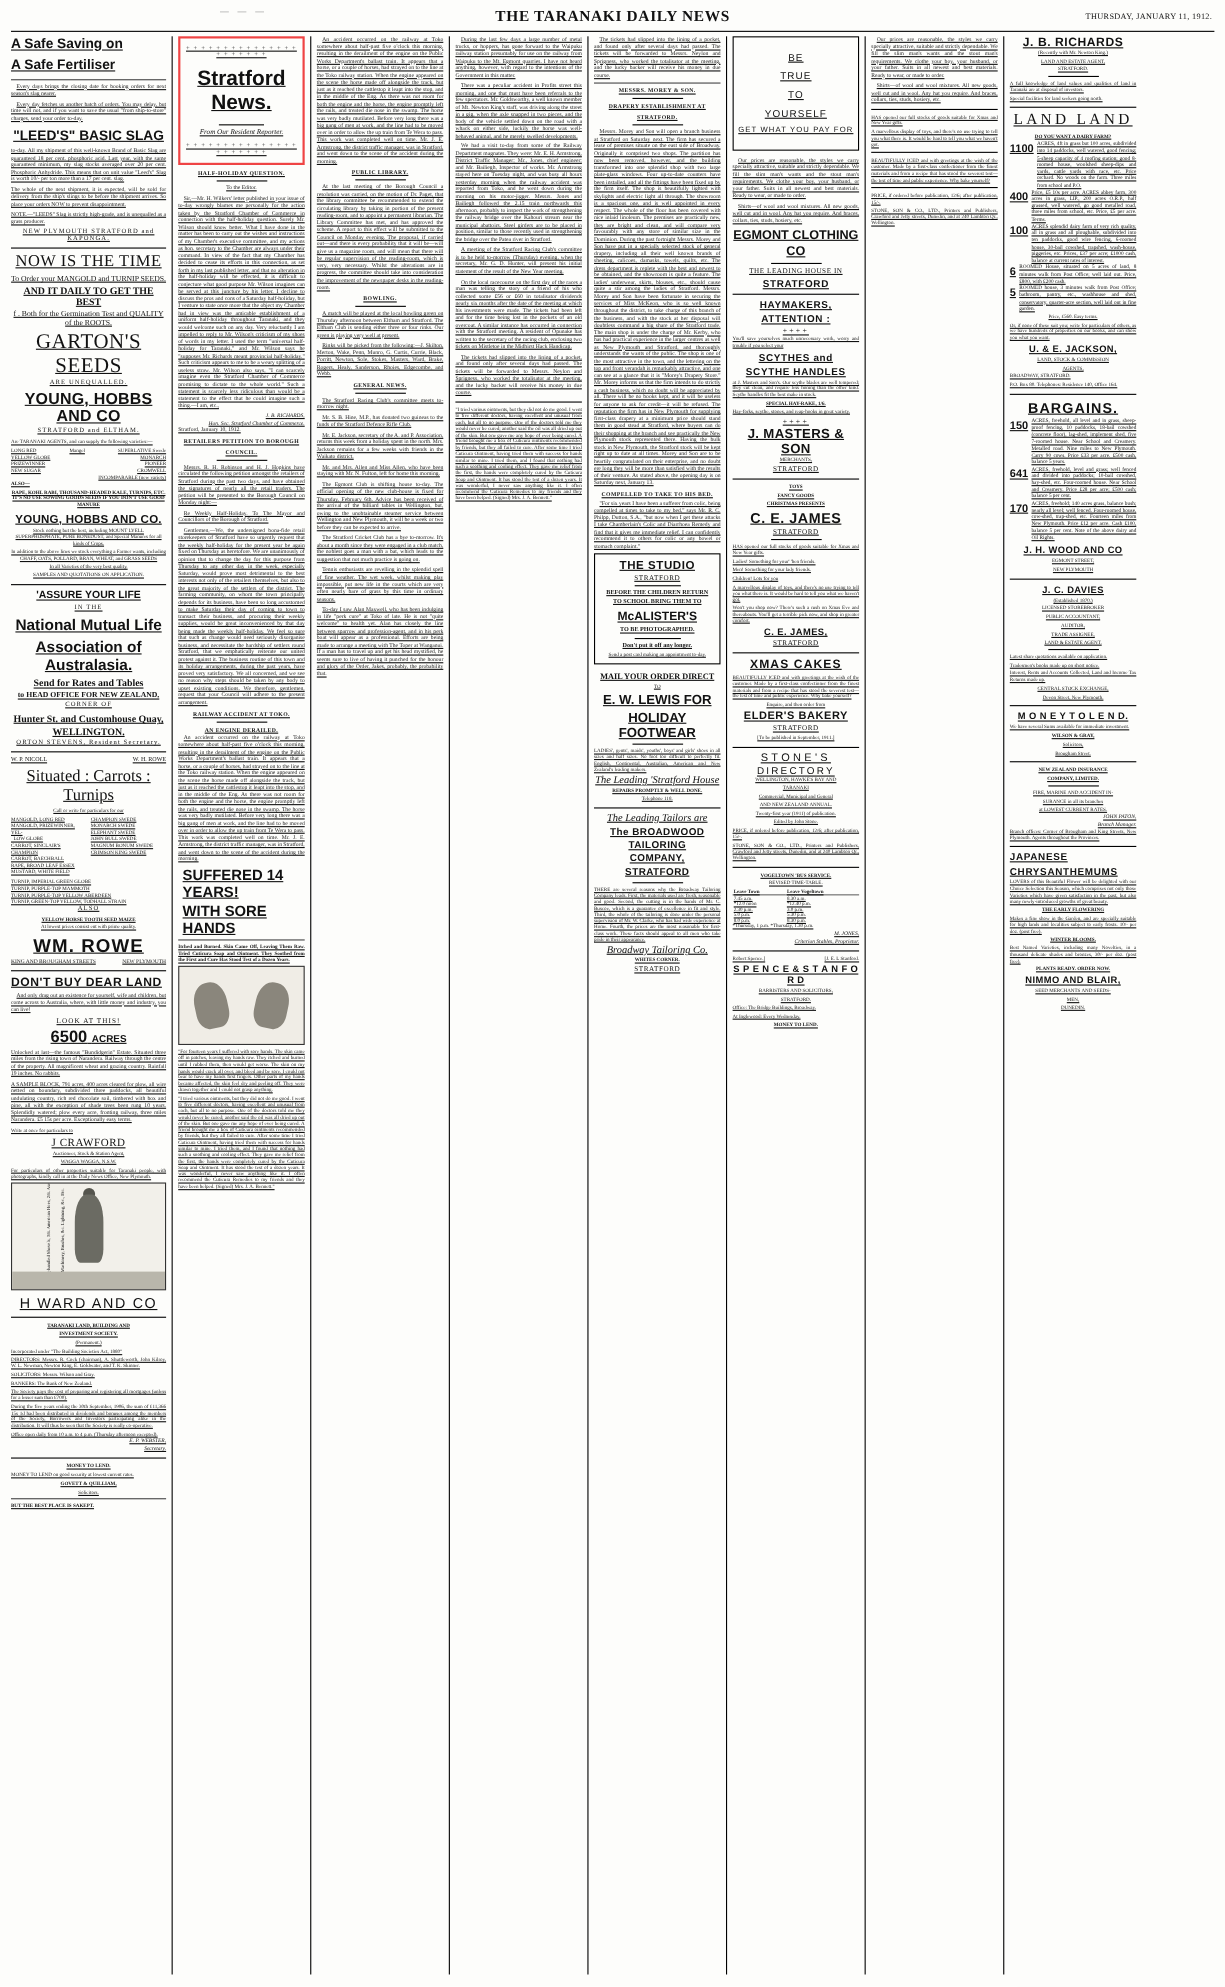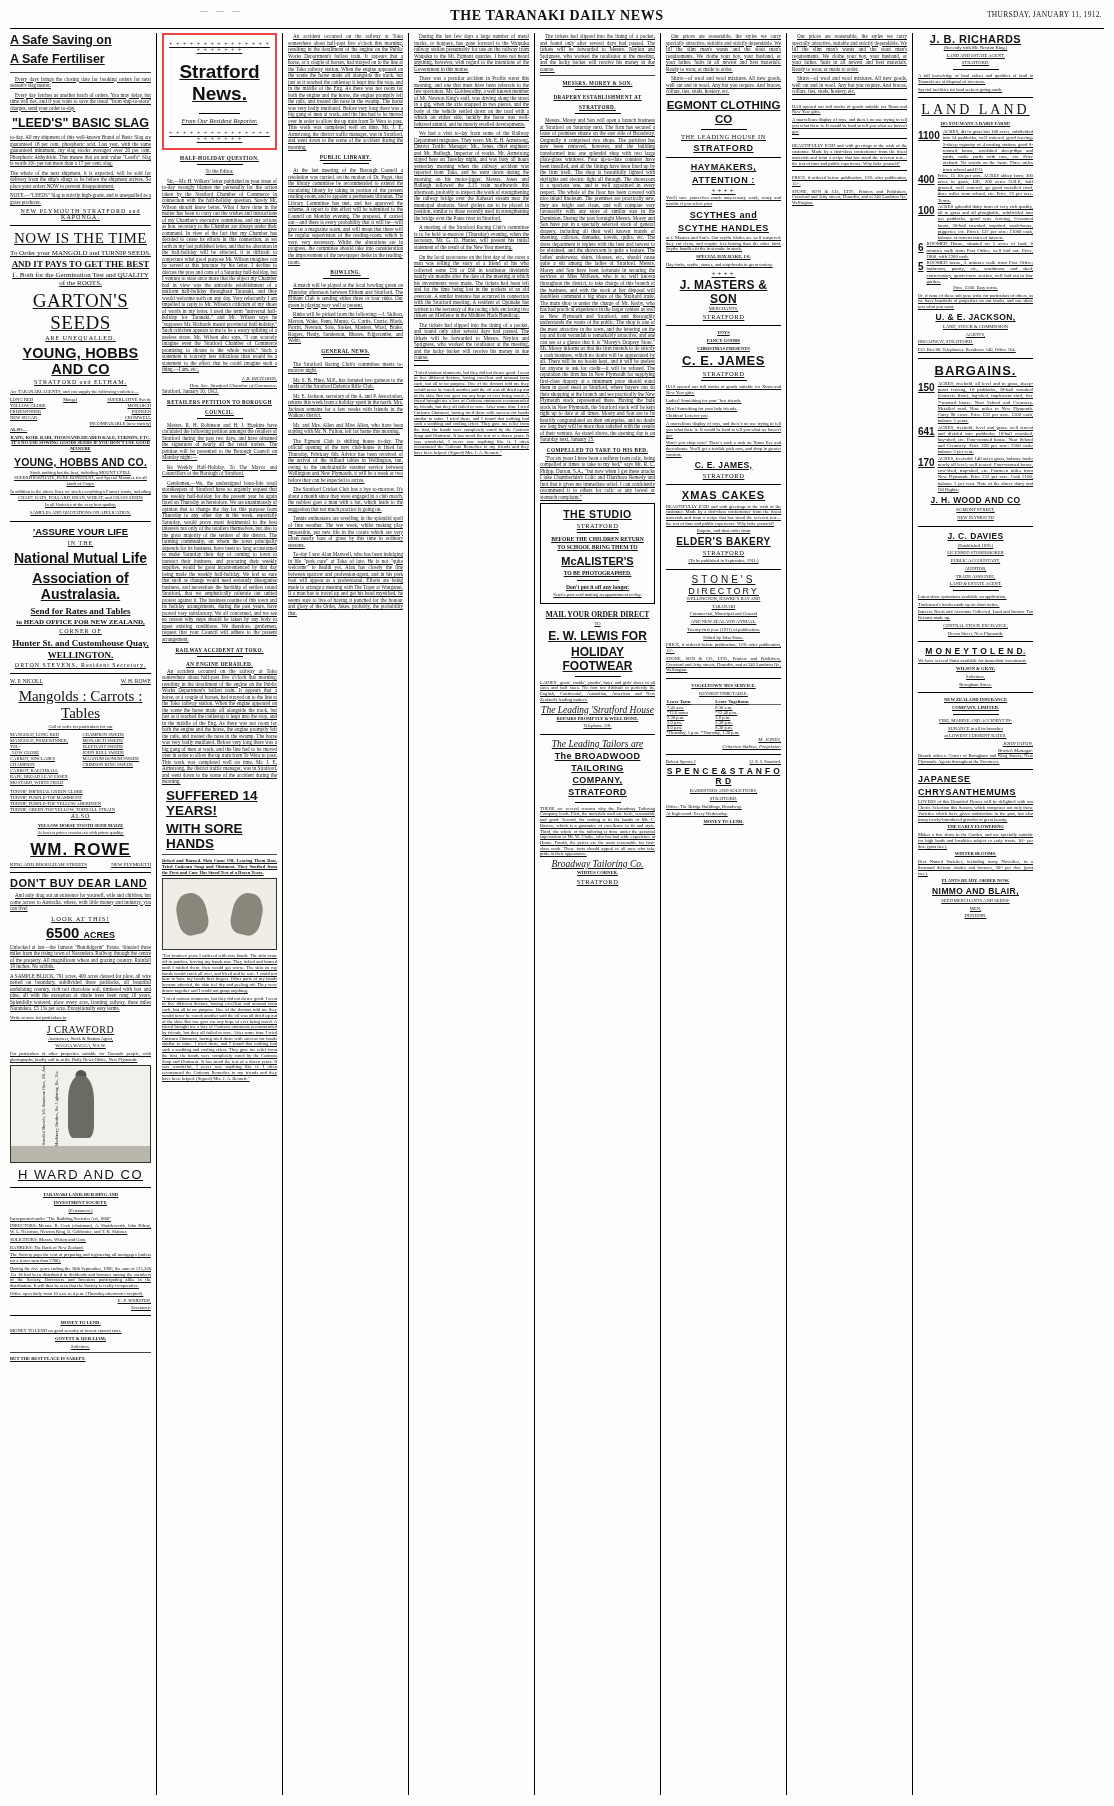--- a/index.html
+++ b/index.html
@@ -543,21 +543,21 @@
         <p class="body-text">The whole of the next shipment, it is expected, will be sold for delivery from the ship's slings to be before the shipment arrives. So place your orders NOW to prevent disappointment.</p>
         <p class="body-text">NOTE.—"LEEDS" Slag is strictly high-grade, and is unequalled as a grass producer.</p>
         <div class="nk-sub">NEW PLYMOUTH      STRATFORD      and      KAPONGA.</div>
       </div>
 
       <hr class="rule">
 
       <div class="ad">
         <div class="now-is">NOW IS THE TIME</div>
         <div class="ln2">To Order your MANGOLD and TURNIP SEEDS.</div>
-        <div class="ln3">AND IT PAYS TO GET THE BEST</div>
+        <div class="ln3">AND IT DAILY TO GET THE BEST</div>
         <div class="ln2">f .    Both for the Germination Test and QUALITY of the ROOTS.</div>
         <div class="gartons">GARTON'S SEEDS</div>
         <div class="unequalled">ARE UNEQUALLED.</div>
         <div class="yhc">YOUNG, HOBBS AND CO</div>
         <div class="nk-sub">STRATFORD and ELTHAM.</div>
         <p class="tiny">Are TARANAKI AGENTS, and can supply the following varieties:—</p>
         <div class="seedlist">
           <div class="row">
               <span>LONG RED</span>
               <span>Mangel</span>
@@ -608,21 +608,21 @@
         <div class="nk-sub">ORTON STEVENS, Resident Secretary.</div>
       </div>
 
       <hr class="rule">
 
       <div class="ad">
         <div style="display:flex;justify-content:space-between;font-size:5.5px">
           <span>W. P. NICOLL</span>
           <span>W. H. ROWE</span>
         </div>
-        <div class="mangolds">Mangolds : Carrots : Tables</div>
+        <div class="mangolds">Situated : Carrots : Turnips</div>
         <p class="tiny center">Call or write for particulars for our</p>
         <div class="two-col">
           <div class="seedlist">
             <div>MANGOLD, LONG RED</div>
             <div>MANGOLD, PRIZEWINNER, YEL-</div>
             <div>&nbsp;&nbsp;LOW GLOBE</div>
             <div>CARROT, SINCLAIR'S CHAMPION</div>
             <div>CARROT, BAECHBALL</div>
             <div>RAPE, BROAD LEAF ESSEX</div>
             <div>MUSTARD, WHITE FIELD</div>
@@ -831,20 +831,27 @@
         <div class="broadwood">STRATFORD</div>
         <hr class="rule-short">
         <p class="tiny">THERE are several reasons why the Broadway Tailoring Company leads. First, the materials used are fresh, seasonable and good. Second, the cutting is in the hands of Mr. C. Buscoe, which is a guarantee of excellence in fit and style. Third, the whole of the tailoring is done under the personal supervision of Mr. W. Clarke, who has had wide experience at Home. Fourth, the prices are the most reasonable for first-class work. These facts should appeal to all men who take pride in their appearance.</p>
         <div class="script-head">Broadway Tailoring Co.</div>
         <div class="tiny center bold">WHITES CORNER.</div>
         <div class="headad-sm">STRATFORD</div>
       </div>
     </div>
 
     <div class="col c6">
+      <div class="boxad" style="padding:10px 4px">
+        <div class="be-true">BE</div>
+        <div class="be-true">TRUE</div>
+        <div class="be-true">TO</div>
+        <div class="be-true">YOURSELF</div>
+        <div class="be-true" style="font-size:7px">GET WHAT YOU PAY FOR</div>
+      </div>
 
       <p class="body-text indent">Our prices are reasonable, the styles we carry specially attractive, suitable and strictly dependable. We fill the slim man's wants and the stout man's requirements. We clothe your boy, your husband, or your father. Suits in all newest and best materials. Ready to wear, or made to order.</p>
       <p class="body-text indent">Shirts—of wool and wool mixtures. All new goods, well cut and in wool. Any hat you require. And braces, collars, ties, studs, hosiery, etc.</p>
 
       <div class="egmont">EGMONT CLOTHING CO</div>
       <hr class="rule-short">
       <div class="headad-sm">THE LEADING HOUSE IN</div>
       <div class="headad">STRATFORD</div>
 
       <hr class="rule">

